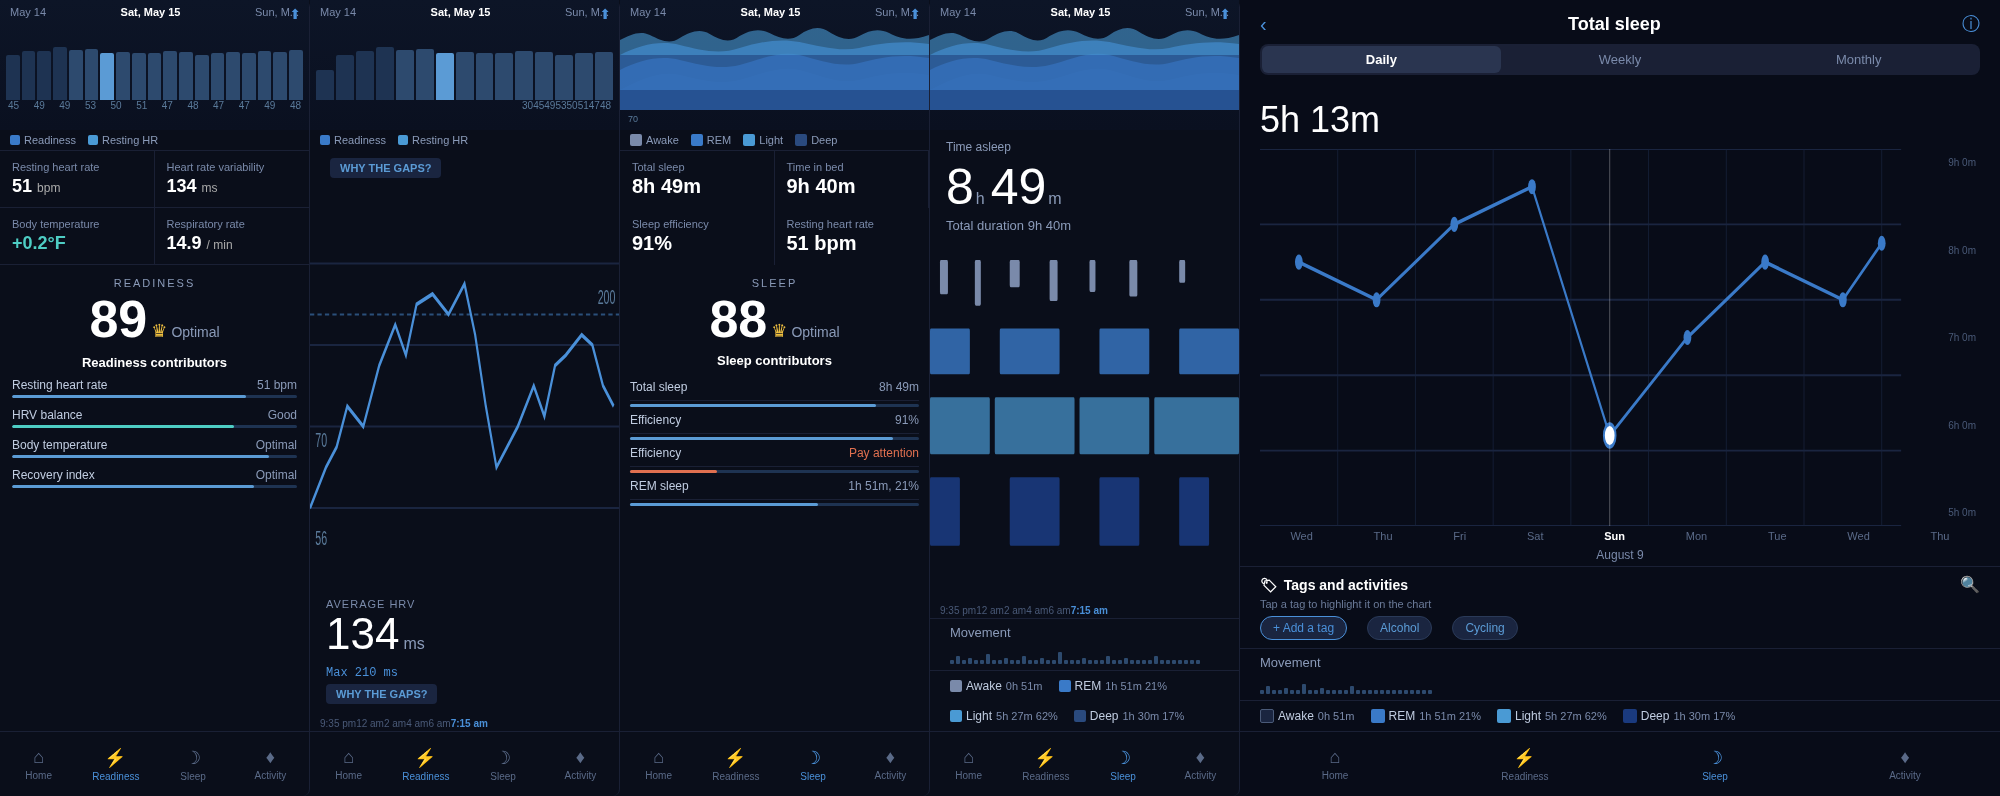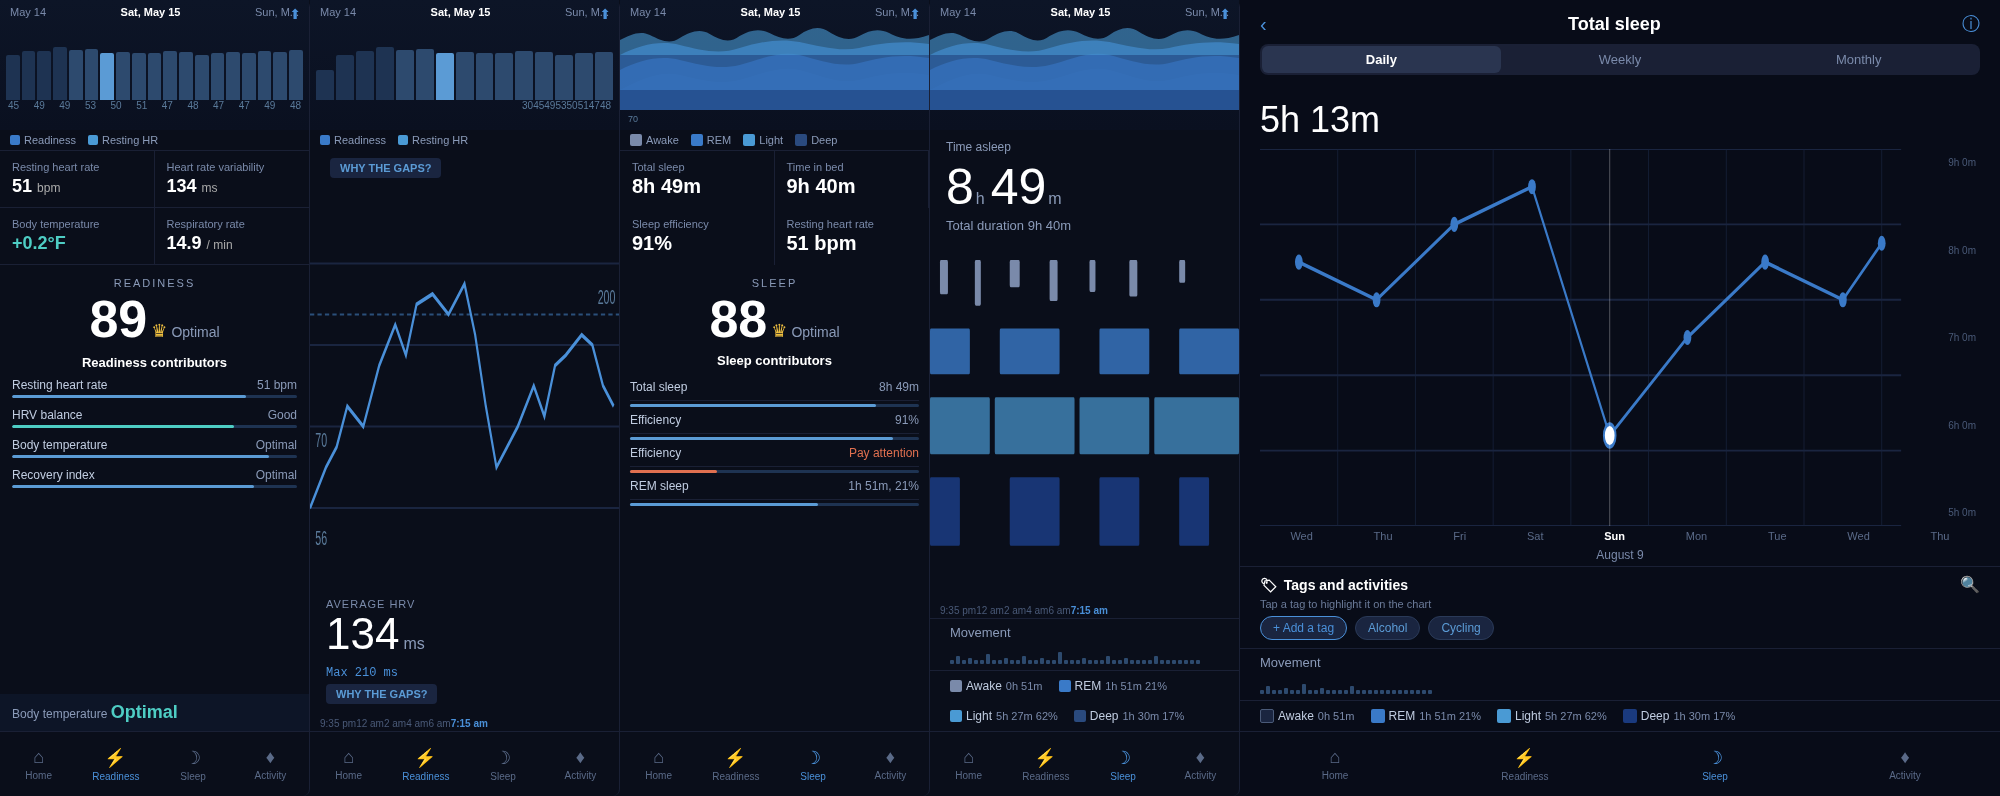--- a/index.html
+++ b/index.html
@@ -494,21 +494,21 @@
       gap: 6px;
       font-size: 14px;
       font-weight: 600;
       color: #fff;
     }
 
     .tags-desc { font-size: 11px; color: #6a7a98; margin-bottom: 6px; }
 
     .tag-buttons {
       display: flex;
-      gap: 8px;
+      gap: 20px;
       flex-wrap: wrap;
       align-items: center;
     }
 
     .tag-btn {
       background: #1a2540;
       border: 1px solid #2a3a58;
       color: #5b9bd5;
       font-size: 12px;
       padding: 4px 12px;
@@ -719,24 +719,20 @@
       <div class="contributor-header">
         <span>Recovery index</span>
         <span class="contributor-val">Optimal</span>
       </div>
       <div class="progress-bar">
         <div class="progress-fill" style="width:85%;"></div>
       </div>
     </div>
   </div>
 
-  <div class="temp-row">
-    <span class="temp-label">Body temperature </span>
-    <span class="temp-value">Optimal</span>
-  </div>
 
   <div class="bottom-nav">
     <div class="nav-item">
       <span class="nav-icon">⌂</span>
       <span class="nav-label">Home</span>
     </div>
     <div class="nav-item">
       <span class="nav-icon active">⚡</span>
       <span class="nav-label active">Readiness</span>
     </div>

